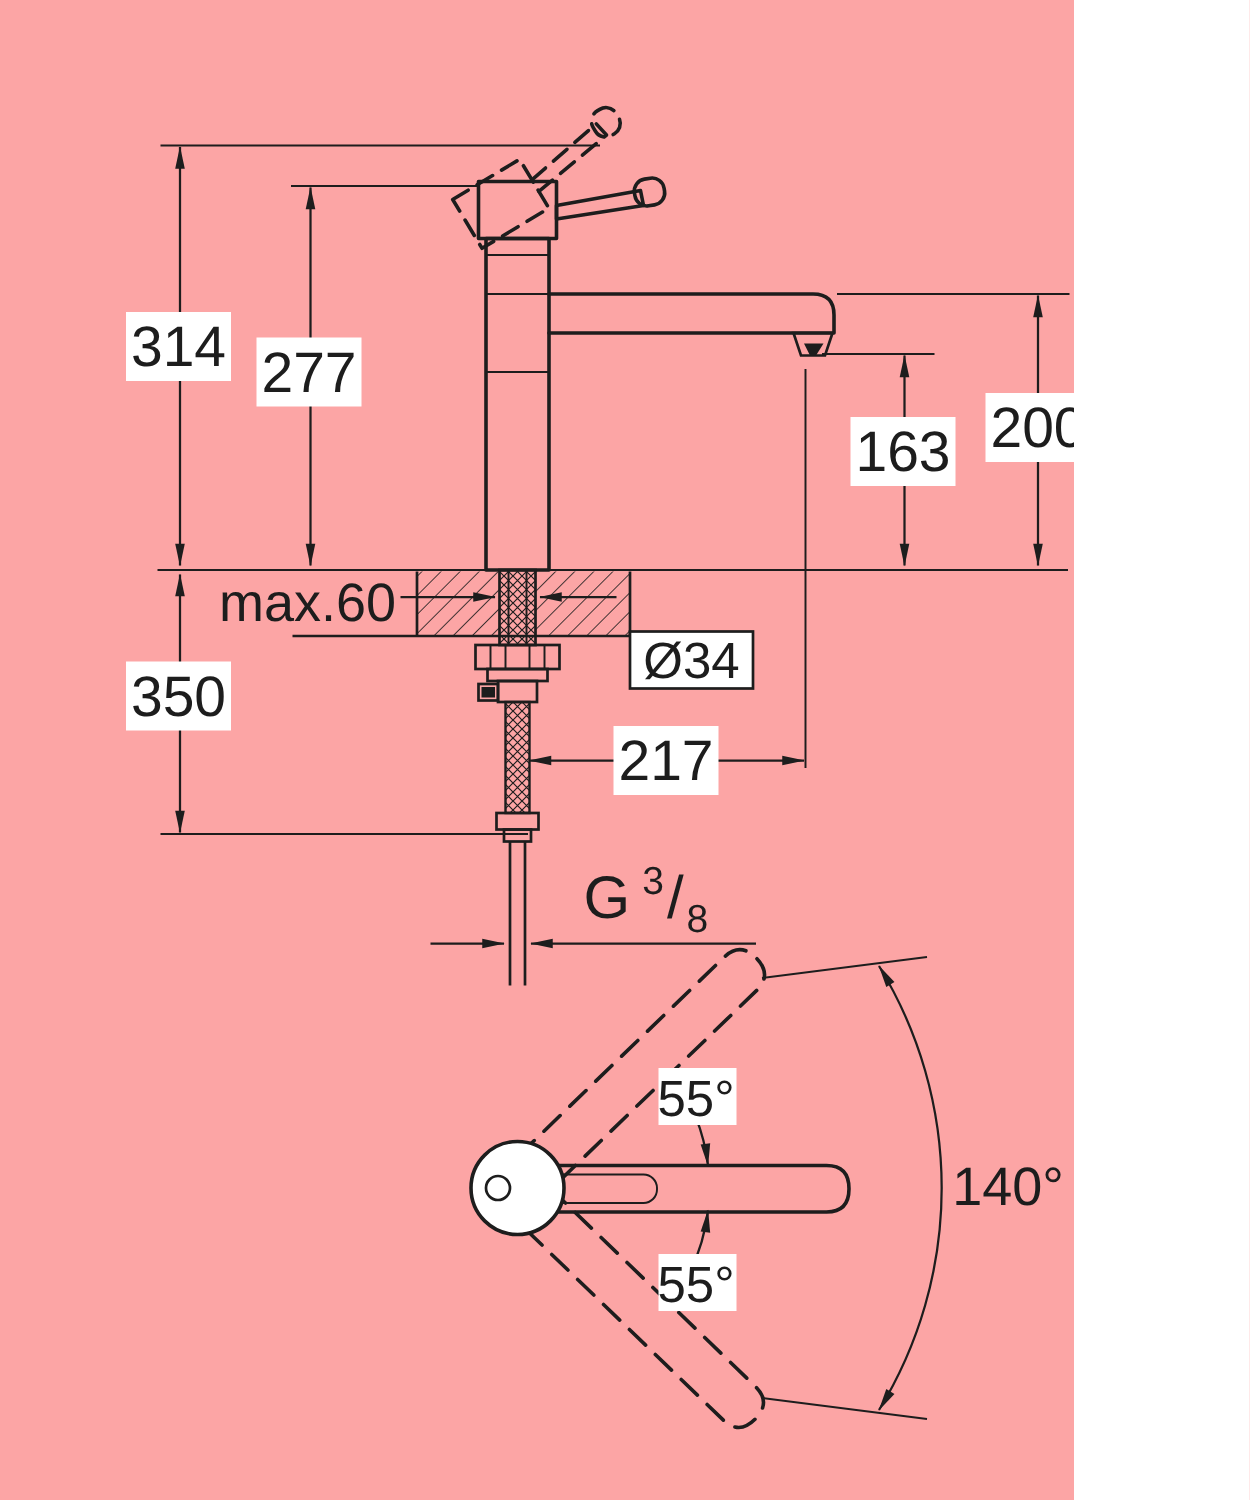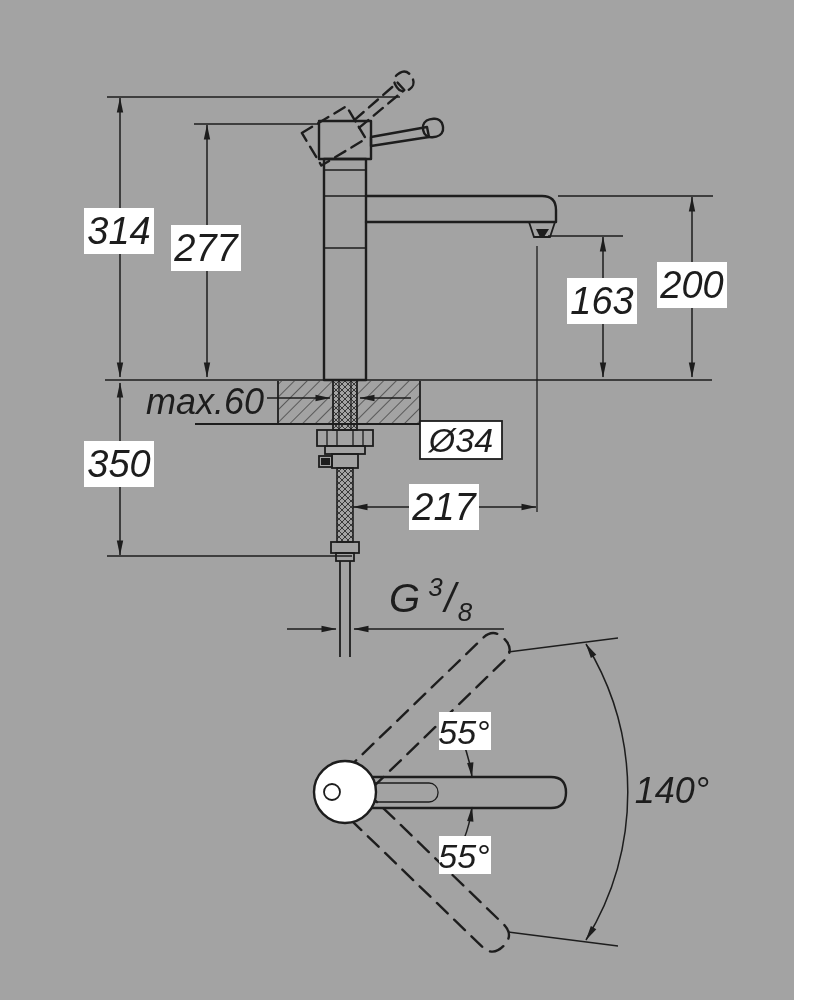--- a/index.html
+++ b/index.html
@@ -1,16 +1,16 @@
 <!DOCTYPE html>
 <html><head>
 <meta charset="utf-8">
 <style>
   html,body{margin:0;padding:0;background:#ffffff;}
-  .stage{position:relative;width:794px;height:1000px;background:#a3a3a3;overflow:hidden;font-style:italic;}
+  .stage{position:relative;width:716px;height:1000px;background:#fca5a5;overflow:hidden;}
   svg{display:block;}
   svg text{font-family:"Liberation Sans","DejaVu Sans",sans-serif;fill:#1d1d1d;}
   .t38{font-size:38px;}
   .t36{font-size:36px;}
   .t34{font-size:34px;}
   .t40{font-size:40px;}
   .t26{font-size:26px;}
   .outline{fill:none;stroke:#1d1d1d;stroke-width:2.4;stroke-linejoin:round;stroke-linecap:round;}
   .mid{fill:none;stroke:#1d1d1d;stroke-width:1.8;}
   .thin{fill:none;stroke:#1d1d1d;stroke-width:1.3;}

